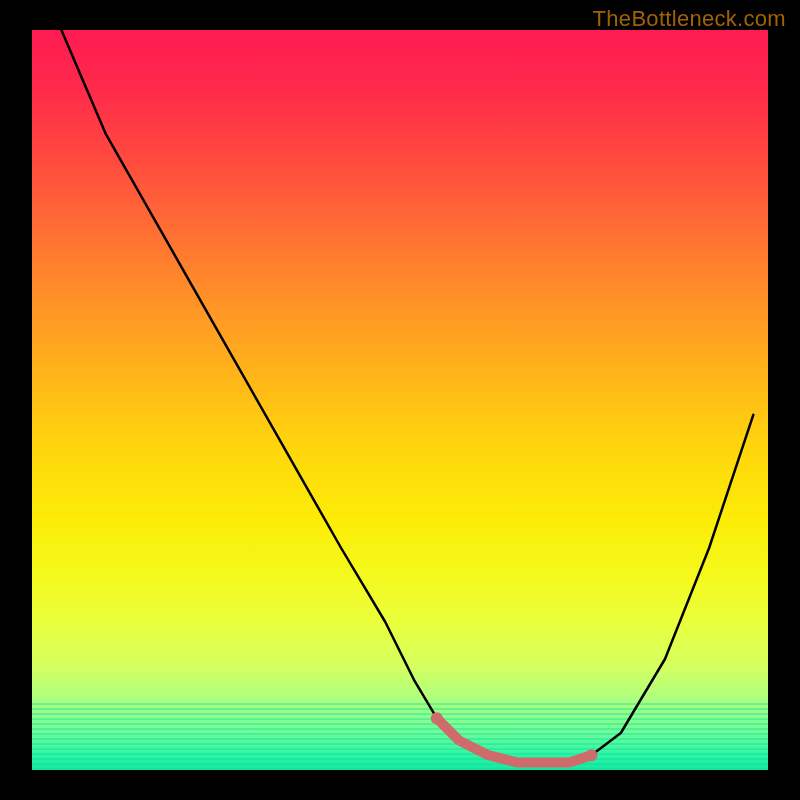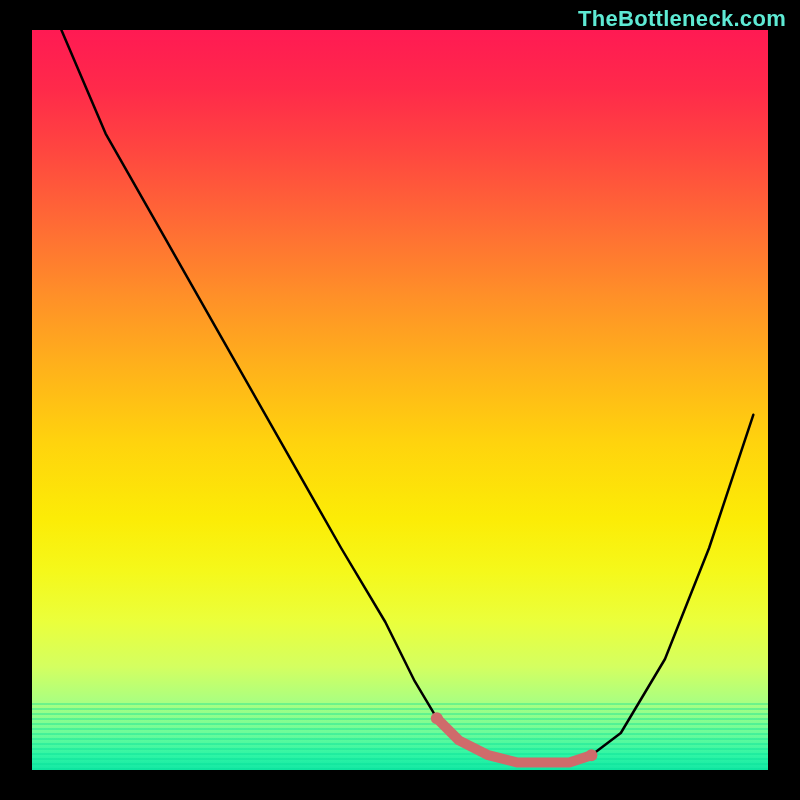--- a/index.html
+++ b/index.html
@@ -8,23 +8,23 @@
     height: 800px;
     background: #000;
     position: relative;
     overflow: hidden;
     font-family: Arial, sans-serif;
   }
   .watermark {
     position: absolute;
     top: 6px;
     right: 14px;
-    color: #5eead4;
+    color: #a16207;
     font-size: 22px;
-    font-weight: 700;
+    font-weight: 400;
     z-index: 10;
     letter-spacing: 0.3px;
   }
   .plot-area {
     position: absolute;
     top: 30px;
     left: 32px;
     width: 736px;
     height: 740px;
     overflow: hidden;

